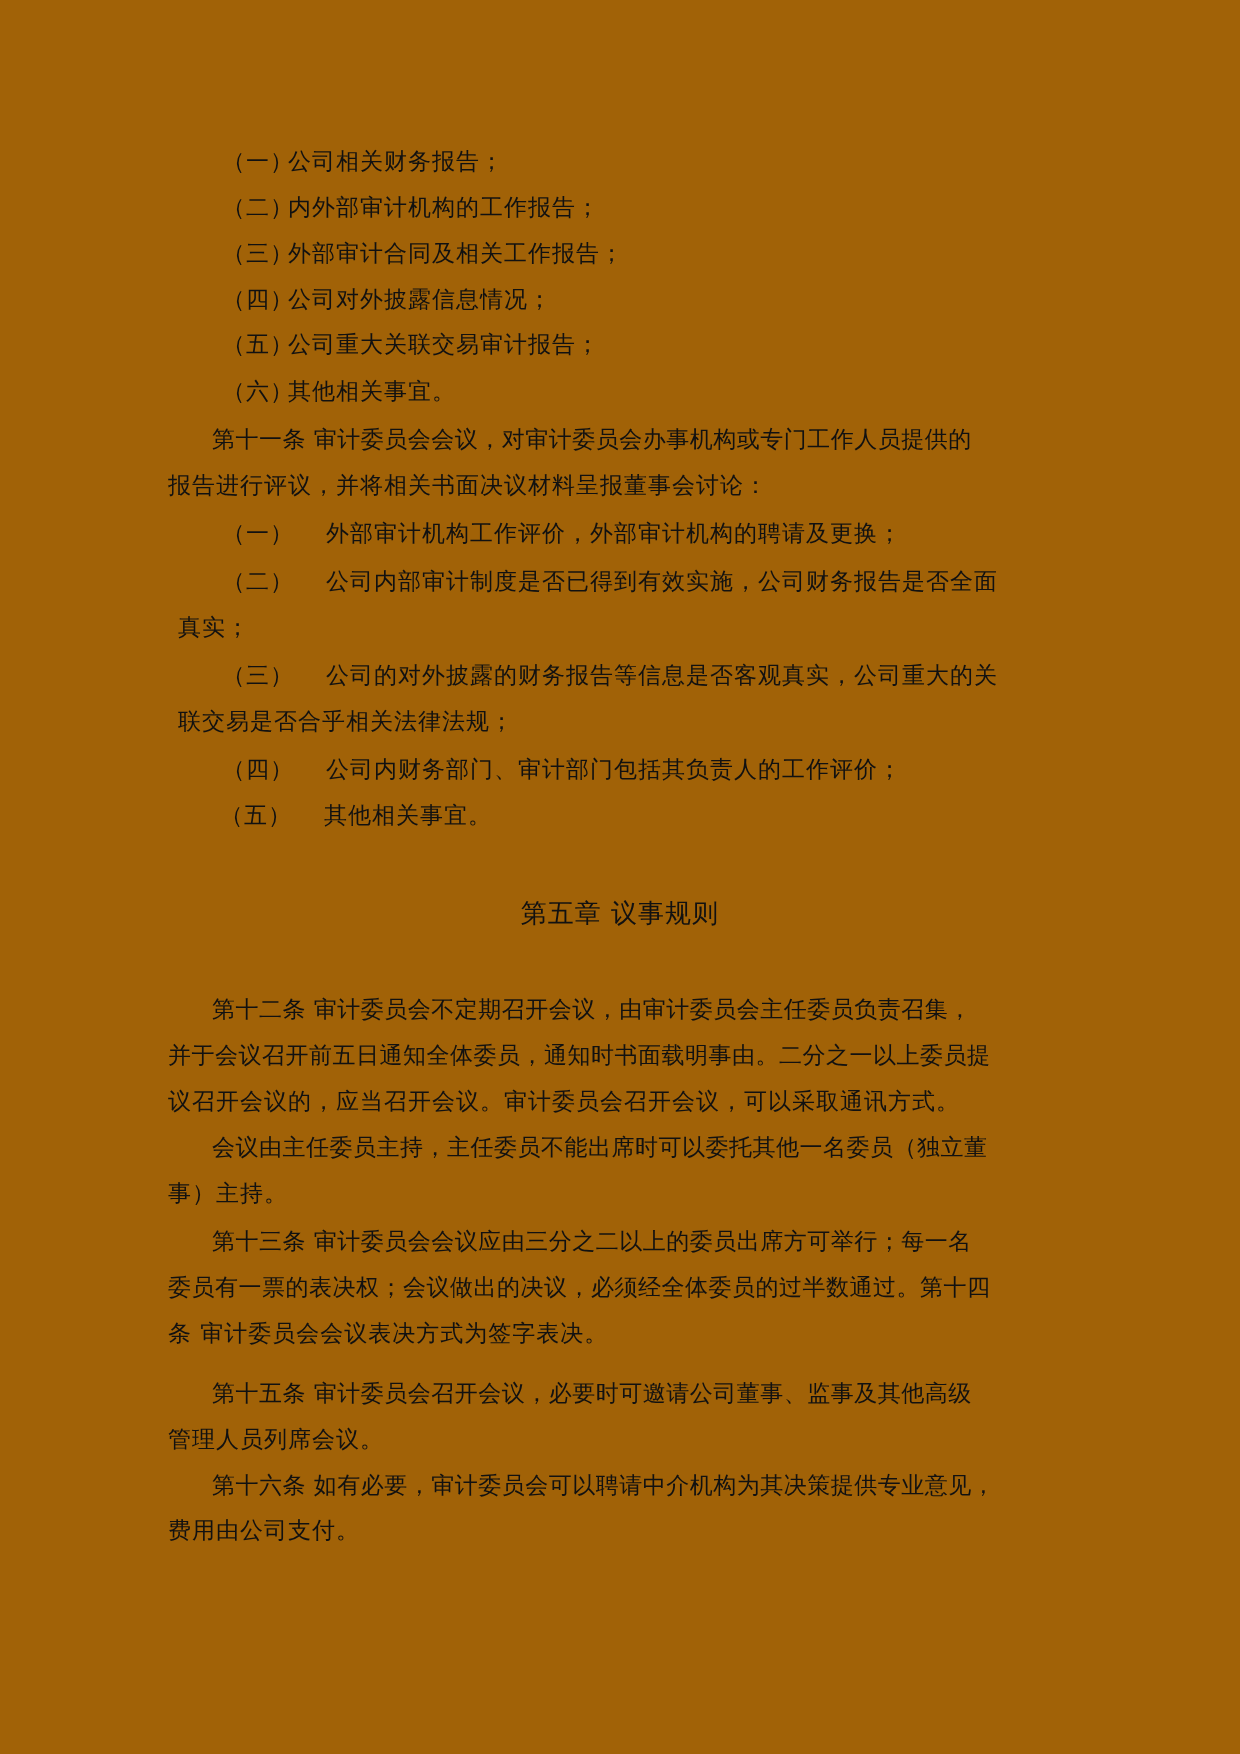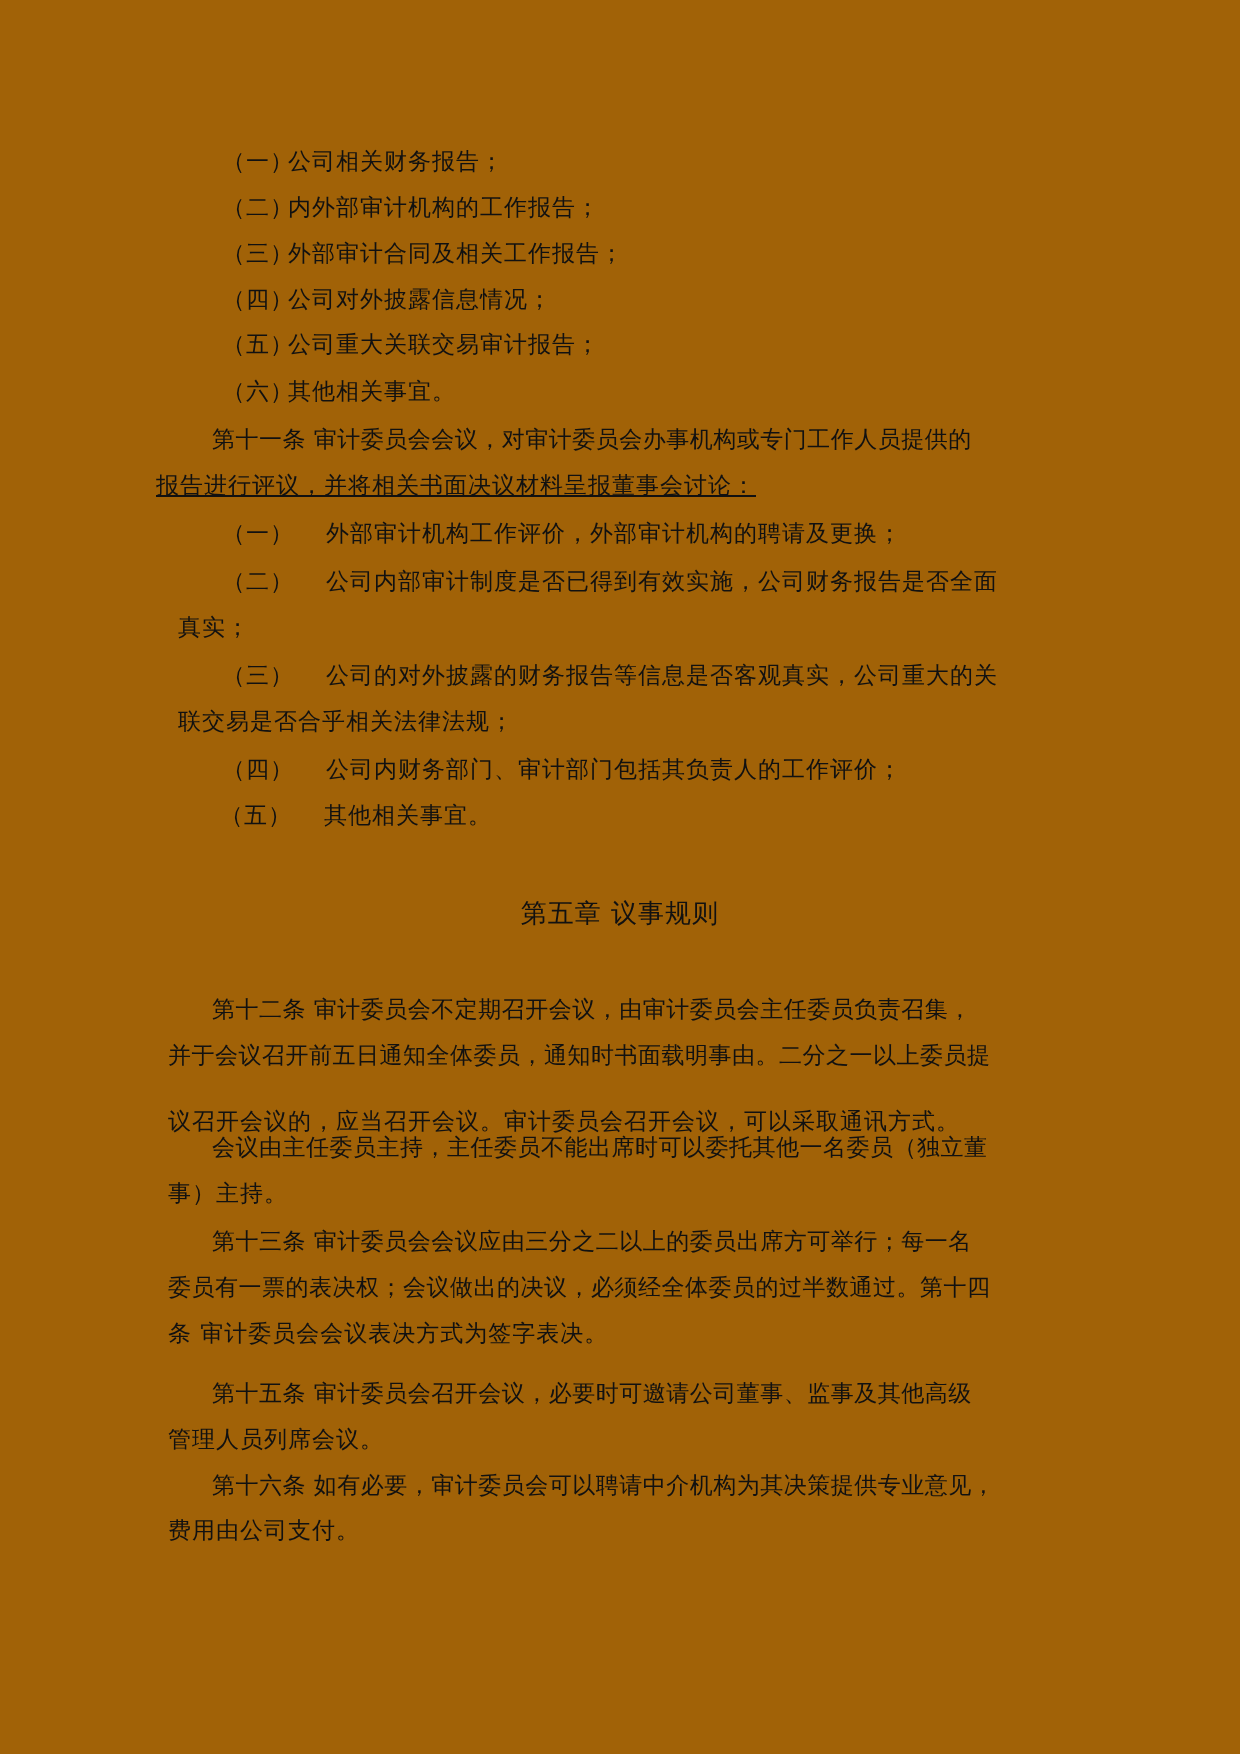--- a/index.html
+++ b/index.html
@@ -62,21 +62,21 @@
     <span class="num" style="width:66px;">（四）</span><span>公司对外披露信息情况；</span>
   </div>
   <div class="ln" style="left:222px; top:330px;font-family:Liberation Serif, serif;">
     <span class="num" style="width:66px;">（五）</span><span>公司重大关联交易审计报告；</span>
   </div>
   <div class="ln" style="left:222px; top:376px;">
     <span class="num" style="width:66px;">（六）</span><span>其他相关事宜。</span>
   </div>
 
   <div class="ln" style="left:212px; top:424px; letter-spacing:0.5px;">第十一条  审计委员会会议，对审计委员会办事机构或专门工作人员提供的</div>
-  <div class="ln" style="left:156px; top:470px;text-decoration:underline;">报告进行评议，并将相关书面决议材料呈报董事会讨论：</div>
+  <div class="ln" style="left:168px; top:470px;">报告进行评议，并将相关书面决议材料呈报董事会讨论：</div>
 
   <div class="ln" style="left:222px; top:518px;">
     <span class="num" style="width:104px;">（一）</span><span>外部审计机构工作评价，外部审计机构的聘请及更换；</span>
   </div>
   <div class="ln" style="left:222px; top:566px;">
     <span class="num" style="width:104px;">（二）</span><span>公司内部审计制度是否已得到有效实施，公司财务报告是否全面</span>
   </div>
   <div class="ln" style="left:178px; top:612px;">真实；</div>
   <div class="ln" style="left:222px; top:660px;">
     <span class="num" style="width:104px;">（三）</span><span>公司的对外披露的财务报告等信息是否客观真实，公司重大的关</span>
@@ -86,21 +86,21 @@
     <span class="num" style="width:104px;">（四）</span><span>公司内财务部门、审计部门包括其负责人的工作评价；</span>
   </div>
   <div class="ln" style="left:220px; top:800px;">
     <span class="num" style="width:104px;">（五）</span><span>其他相关事宜。</span>
   </div>
 
   <div class="heading" style="top:896px;">第五章  议事规则</div>
 
   <div class="ln" style="left:212px; top:994px; letter-spacing:0.5px;">第十二条  审计委员会不定期召开会议，由审计委员会主任委员负责召集，</div>
   <div class="ln" style="left:168px; top:1040px; letter-spacing:0.5px;">并于会议召开前五日通知全体委员，通知时书面载明事由。二分之一以上委员提</div>
-  <div class="ln" style="left:168px; top:1086px;margin-top:20px;">议召开会议的，应当召开会议。审计委员会召开会议，可以采取通讯方式。</div>
+  <div class="ln" style="left:168px; top:1086px;">议召开会议的，应当召开会议。审计委员会召开会议，可以采取通讯方式。</div>
   <div class="ln" style="left:212px; top:1132px; letter-spacing:0.5px;">会议由主任委员主持，主任委员不能出席时可以委托其他一名委员（独立董</div>
   <div class="ln" style="left:168px; top:1178px;">事）主持。</div>
 
   <div class="ln" style="left:212px; top:1226px; letter-spacing:0.5px;">第十三条  审计委员会会议应由三分之二以上的委员出席方可举行；每一名</div>
   <div class="ln" style="left:168px; top:1272px; letter-spacing:0.5px;">委员有一票的表决权；会议做出的决议，必须经全体委员的过半数通过。第十四</div>
   <div class="ln" style="left:168px; top:1318px;">条  审计委员会会议表决方式为签字表决。</div>
 
   <div class="ln" style="left:212px; top:1378px; letter-spacing:0.5px;">第十五条  审计委员会召开会议，必要时可邀请公司董事、监事及其他高级</div>
   <div class="ln" style="left:168px; top:1424px;">管理人员列席会议。</div>
 

